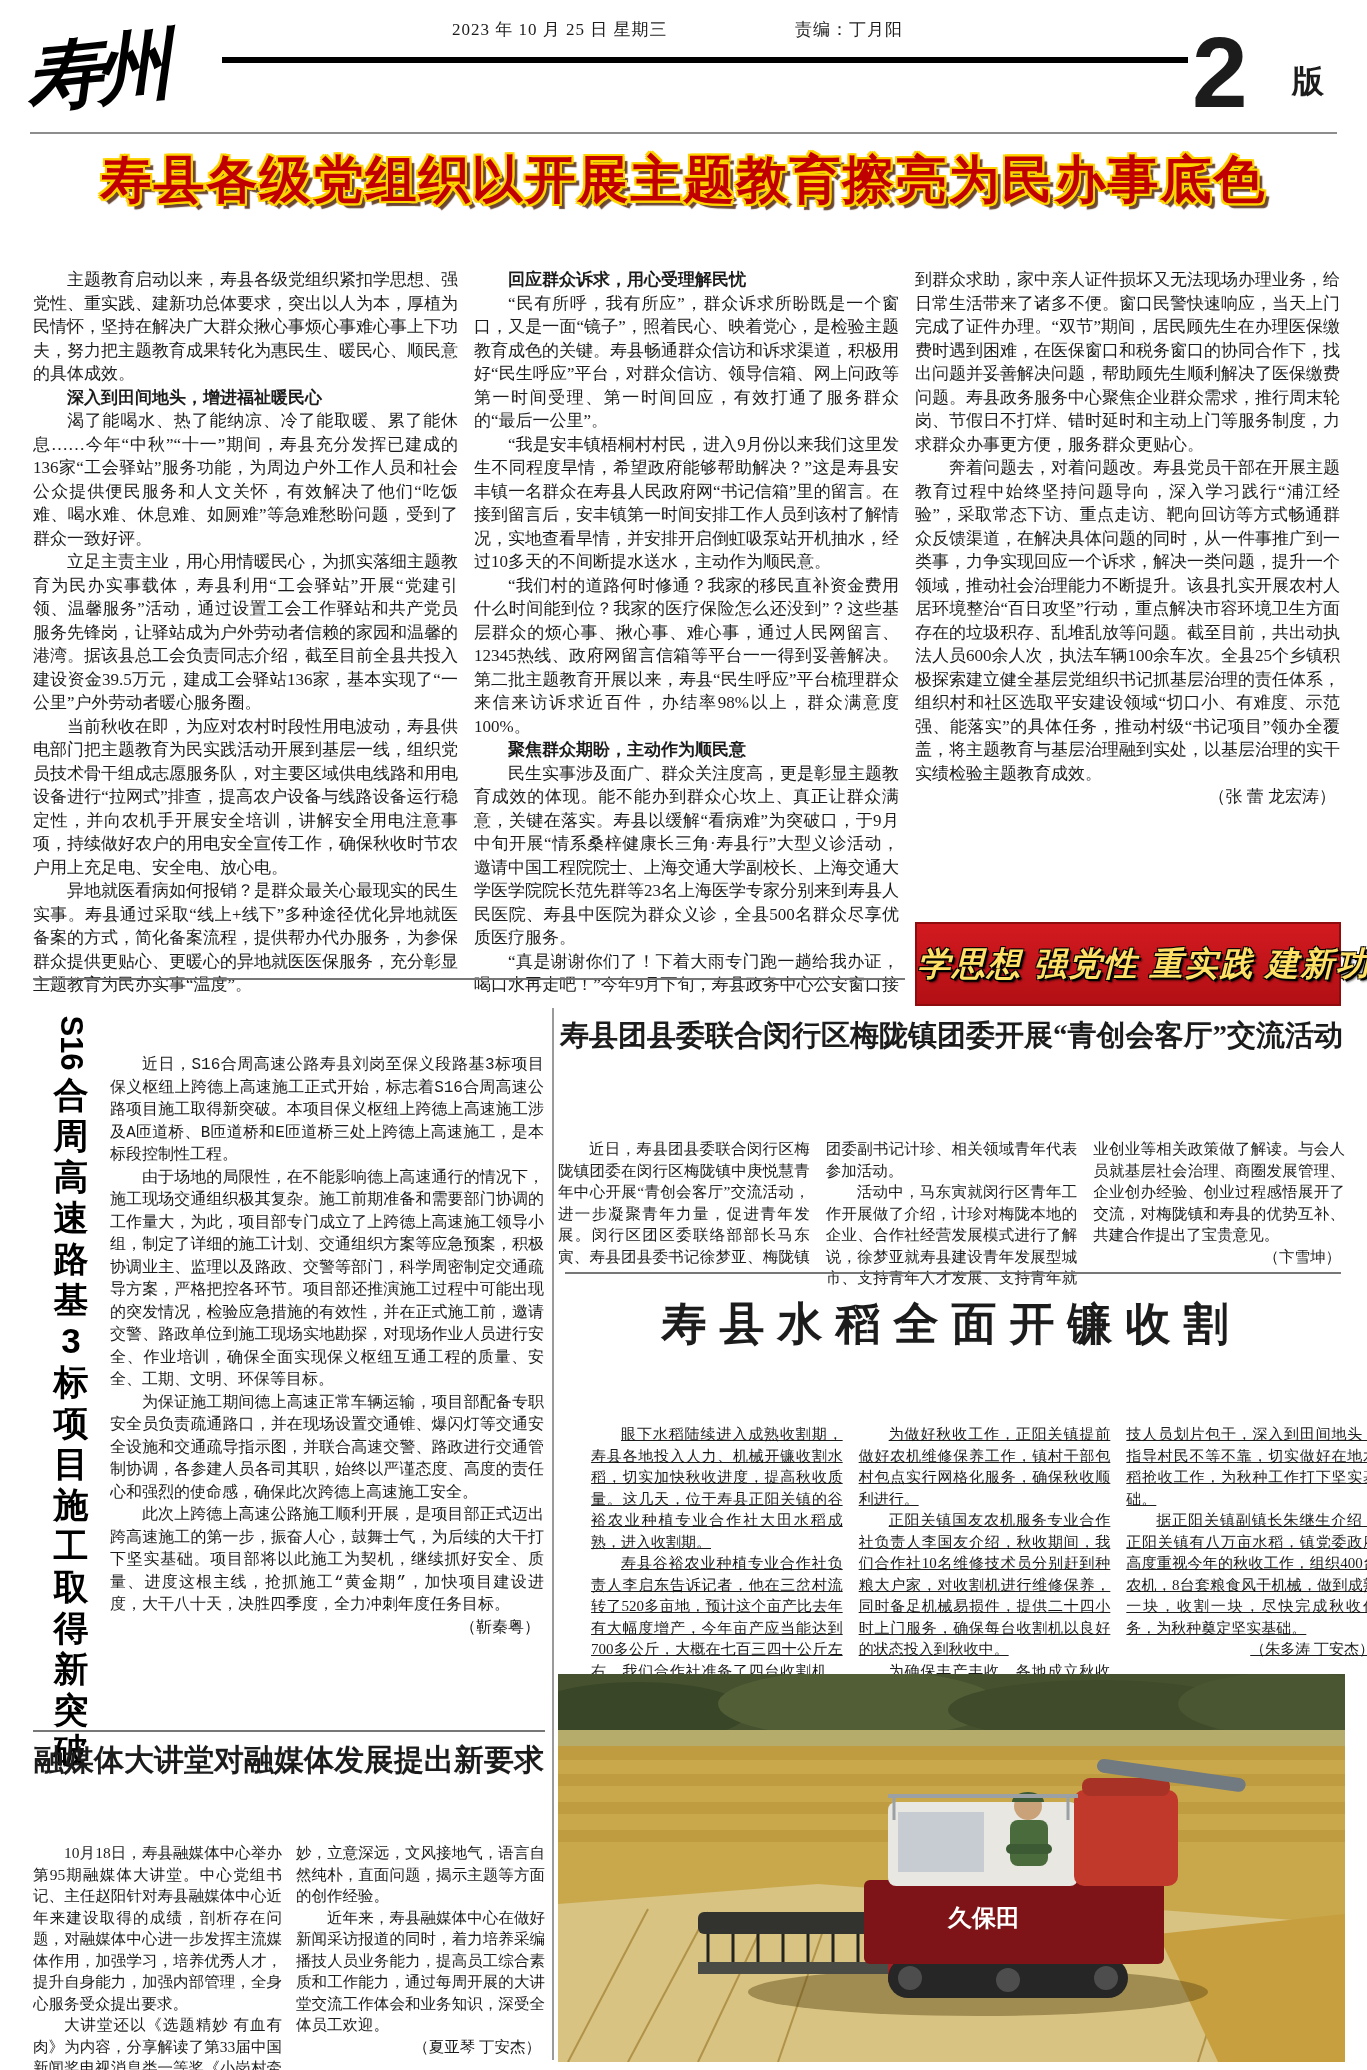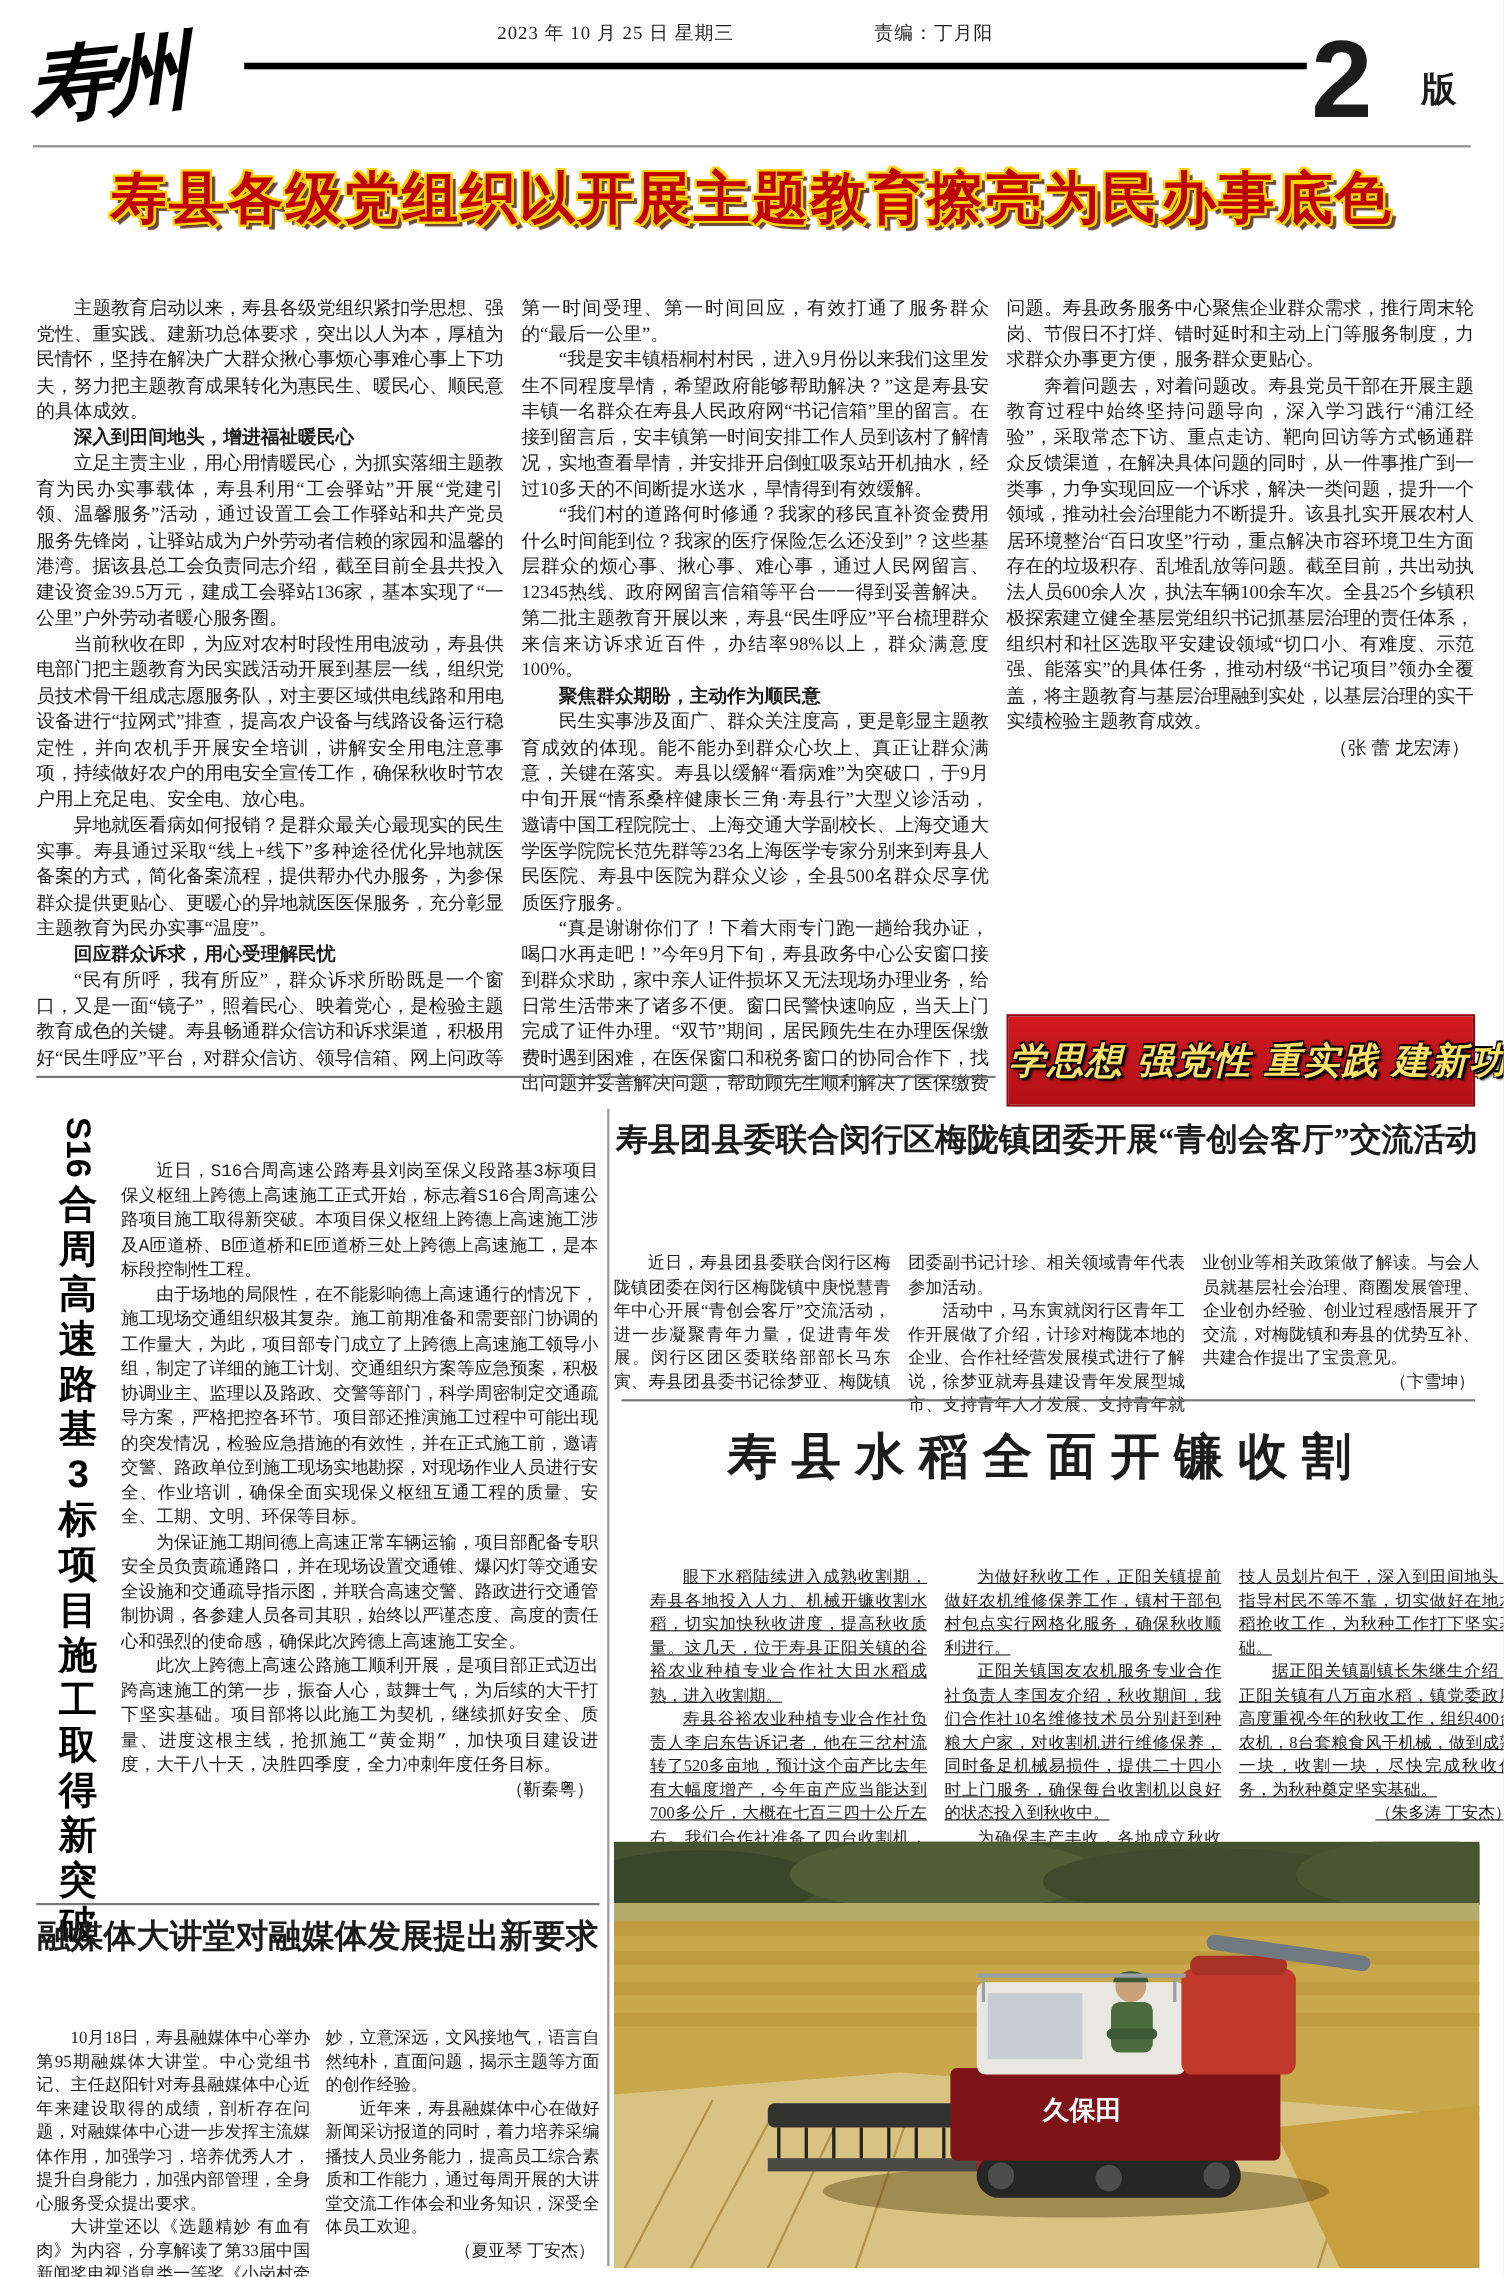--- a/index.html
+++ b/index.html
@@ -90,26 +90,27 @@
   <div class="abs editor-line">责编：丁月阳</div>
   <div class="abs header-rule"></div>
   <div class="abs page-num">2</div>
   <div class="abs page-label">版</div>
   <div class="abs thin-rule"></div>
 
   <div class="abs main-headline">寿县各级党组织以开展主题教育擦亮为民办事底色</div>
   <div class="abs bodytext top-article-body">
       <p class="b-p">主题教育启动以来，寿县各级党组织紧扣学思想、强党性、重实践、建新功总体要求，突出以人为本，厚植为民情怀，坚持在解决广大群众揪心事烦心事难心事上下功夫，努力把主题教育成果转化为惠民生、暖民心、顺民意的具体成效。</p>
       <p class="b-h">深入到田间地头，增进福祉暖民心</p>
+      <p class="b-p">渴了能喝水、热了能纳凉、冷了能取暖、累了能休息……今年“中秋”“十一”期间，寿县充分发挥已建成的136家“工会驿站”服务功能，为周边户外工作人员和社会公众提供便民服务和人文关怀，有效解决了他们“吃饭难、喝水难、休息难、如厕难”等急难愁盼问题，受到了群众一致好评。</p>
       <p class="b-p">立足主责主业，用心用情暖民心，为抓实落细主题教育为民办实事载体，寿县利用“工会驿站”开展“党建引领、温馨服务”活动，通过设置工会工作驿站和共产党员服务先锋岗，让驿站成为户外劳动者信赖的家园和温馨的港湾。据该县总工会负责同志介绍，截至目前全县共投入建设资金39.5万元，建成工会驿站136家，基本实现了“一公里”户外劳动者暖心服务圈。</p>
       <p class="b-p">当前秋收在即，为应对农村时段性用电波动，寿县供电部门把主题教育为民实践活动开展到基层一线，组织党员技术骨干组成志愿服务队，对主要区域供电线路和用电设备进行“拉网式”排查，提高农户设备与线路设备运行稳定性，并向农机手开展安全培训，讲解安全用电注意事项，持续做好农户的用电安全宣传工作，确保秋收时节农户用上充足电、安全电、放心电。</p>
       <p class="b-p">异地就医看病如何报销？是群众最关心最现实的民生实事。寿县通过采取“线上+线下”多种途径优化异地就医备案的方式，简化备案流程，提供帮办代办服务，为参保群众提供更贴心、更暖心的异地就医医保服务，充分彰显主题教育为民办实事“温度”。</p>
       <p class="b-h">回应群众诉求，用心受理解民忧</p>
       <p class="b-p">“民有所呼，我有所应”，群众诉求所盼既是一个窗口，又是一面“镜子”，照着民心、映着党心，是检验主题教育成色的关键。寿县畅通群众信访和诉求渠道，积极用好“民生呼应”平台，对群众信访、领导信箱、网上问政等第一时间受理、第一时间回应，有效打通了服务群众的“最后一公里”。</p>
-      <p class="b-p">“我是安丰镇梧桐村村民，进入9月份以来我们这里发生不同程度旱情，希望政府能够帮助解决？”这是寿县安丰镇一名群众在寿县人民政府网“书记信箱”里的留言。在接到留言后，安丰镇第一时间安排工作人员到该村了解情况，实地查看旱情，并安排开启倒虹吸泵站开机抽水，经过10多天的不间断提水送水，旱情得到有效缓解。</p>
+      <p class="b-p">“我是安丰镇梧桐村村民，进入9月份以来我们这里发生不同程度旱情，希望政府能够帮助解决？”这是寿县安丰镇一名群众在寿县人民政府网“书记信箱”里的留言。在接到留言后，安丰镇第一时间安排工作人员到该村了解情况，实地查看旱情，并安排开启倒虹吸泵站开机抽水，经过10多天的不间断提水送水，主动作为顺民意。</p>
       <p class="b-p">“我们村的道路何时修通？我家的移民直补资金费用什么时间能到位？我家的医疗保险怎么还没到”？这些基层群众的烦心事、揪心事、难心事，通过人民网留言、12345热线、政府网留言信箱等平台一一得到妥善解决。第二批主题教育开展以来，寿县“民生呼应”平台梳理群众来信来访诉求近百件，办结率98%以上，群众满意度100%。</p>
       <p class="b-h">聚焦群众期盼，主动作为顺民意</p>
       <p class="b-p">民生实事涉及面广、群众关注度高，更是彰显主题教育成效的体现。能不能办到群众心坎上、真正让群众满意，关键在落实。寿县以缓解“看病难”为突破口，于9月中旬开展“情系桑梓健康长三角·寿县行”大型义诊活动，邀请中国工程院院士、上海交通大学副校长、上海交通大学医学院院长范先群等23名上海医学专家分别来到寿县人民医院、寿县中医院为群众义诊，全县500名群众尽享优质医疗服务。</p>
       <p class="b-p">“真是谢谢你们了！下着大雨专门跑一趟给我办证，喝口水再走吧！”今年9月下旬，寿县政务中心公安窗口接到群众求助，家中亲人证件损坏又无法现场办理业务，给日常生活带来了诸多不便。窗口民警快速响应，当天上门完成了证件办理。“双节”期间，居民顾先生在办理医保缴费时遇到困难，在医保窗口和税务窗口的协同合作下，找出问题并妥善解决问题，帮助顾先生顺利解决了医保缴费问题。寿县政务服务中心聚焦企业群众需求，推行周末轮岗、节假日不打烊、错时延时和主动上门等服务制度，力求群众办事更方便，服务群众更贴心。</p>
       <p class="b-p">奔着问题去，对着问题改。寿县党员干部在开展主题教育过程中始终坚持问题导向，深入学习践行“浦江经验”，采取常态下访、重点走访、靶向回访等方式畅通群众反馈渠道，在解决具体问题的同时，从一件事推广到一类事，力争实现回应一个诉求，解决一类问题，提升一个领域，推动社会治理能力不断提升。该县扎实开展农村人居环境整治“百日攻坚”行动，重点解决市容环境卫生方面存在的垃圾积存、乱堆乱放等问题。截至目前，共出动执法人员600余人次，执法车辆100余车次。全县25个乡镇积极探索建立健全基层党组织书记抓基层治理的责任体系，组织村和社区选取平安建设领域“切口小、有难度、示范强、能落实”的具体任务，推动村级“书记项目”领办全覆盖，将主题教育与基层治理融到实处，以基层治理的实干实绩检验主题教育成效。</p>
       <p class="b-sig">（张 蕾 龙宏涛）</p>
     </div>
 
   <div class="abs banner">
     <span class="banner-text">学思想 强党性 重实践 建新功</span>

